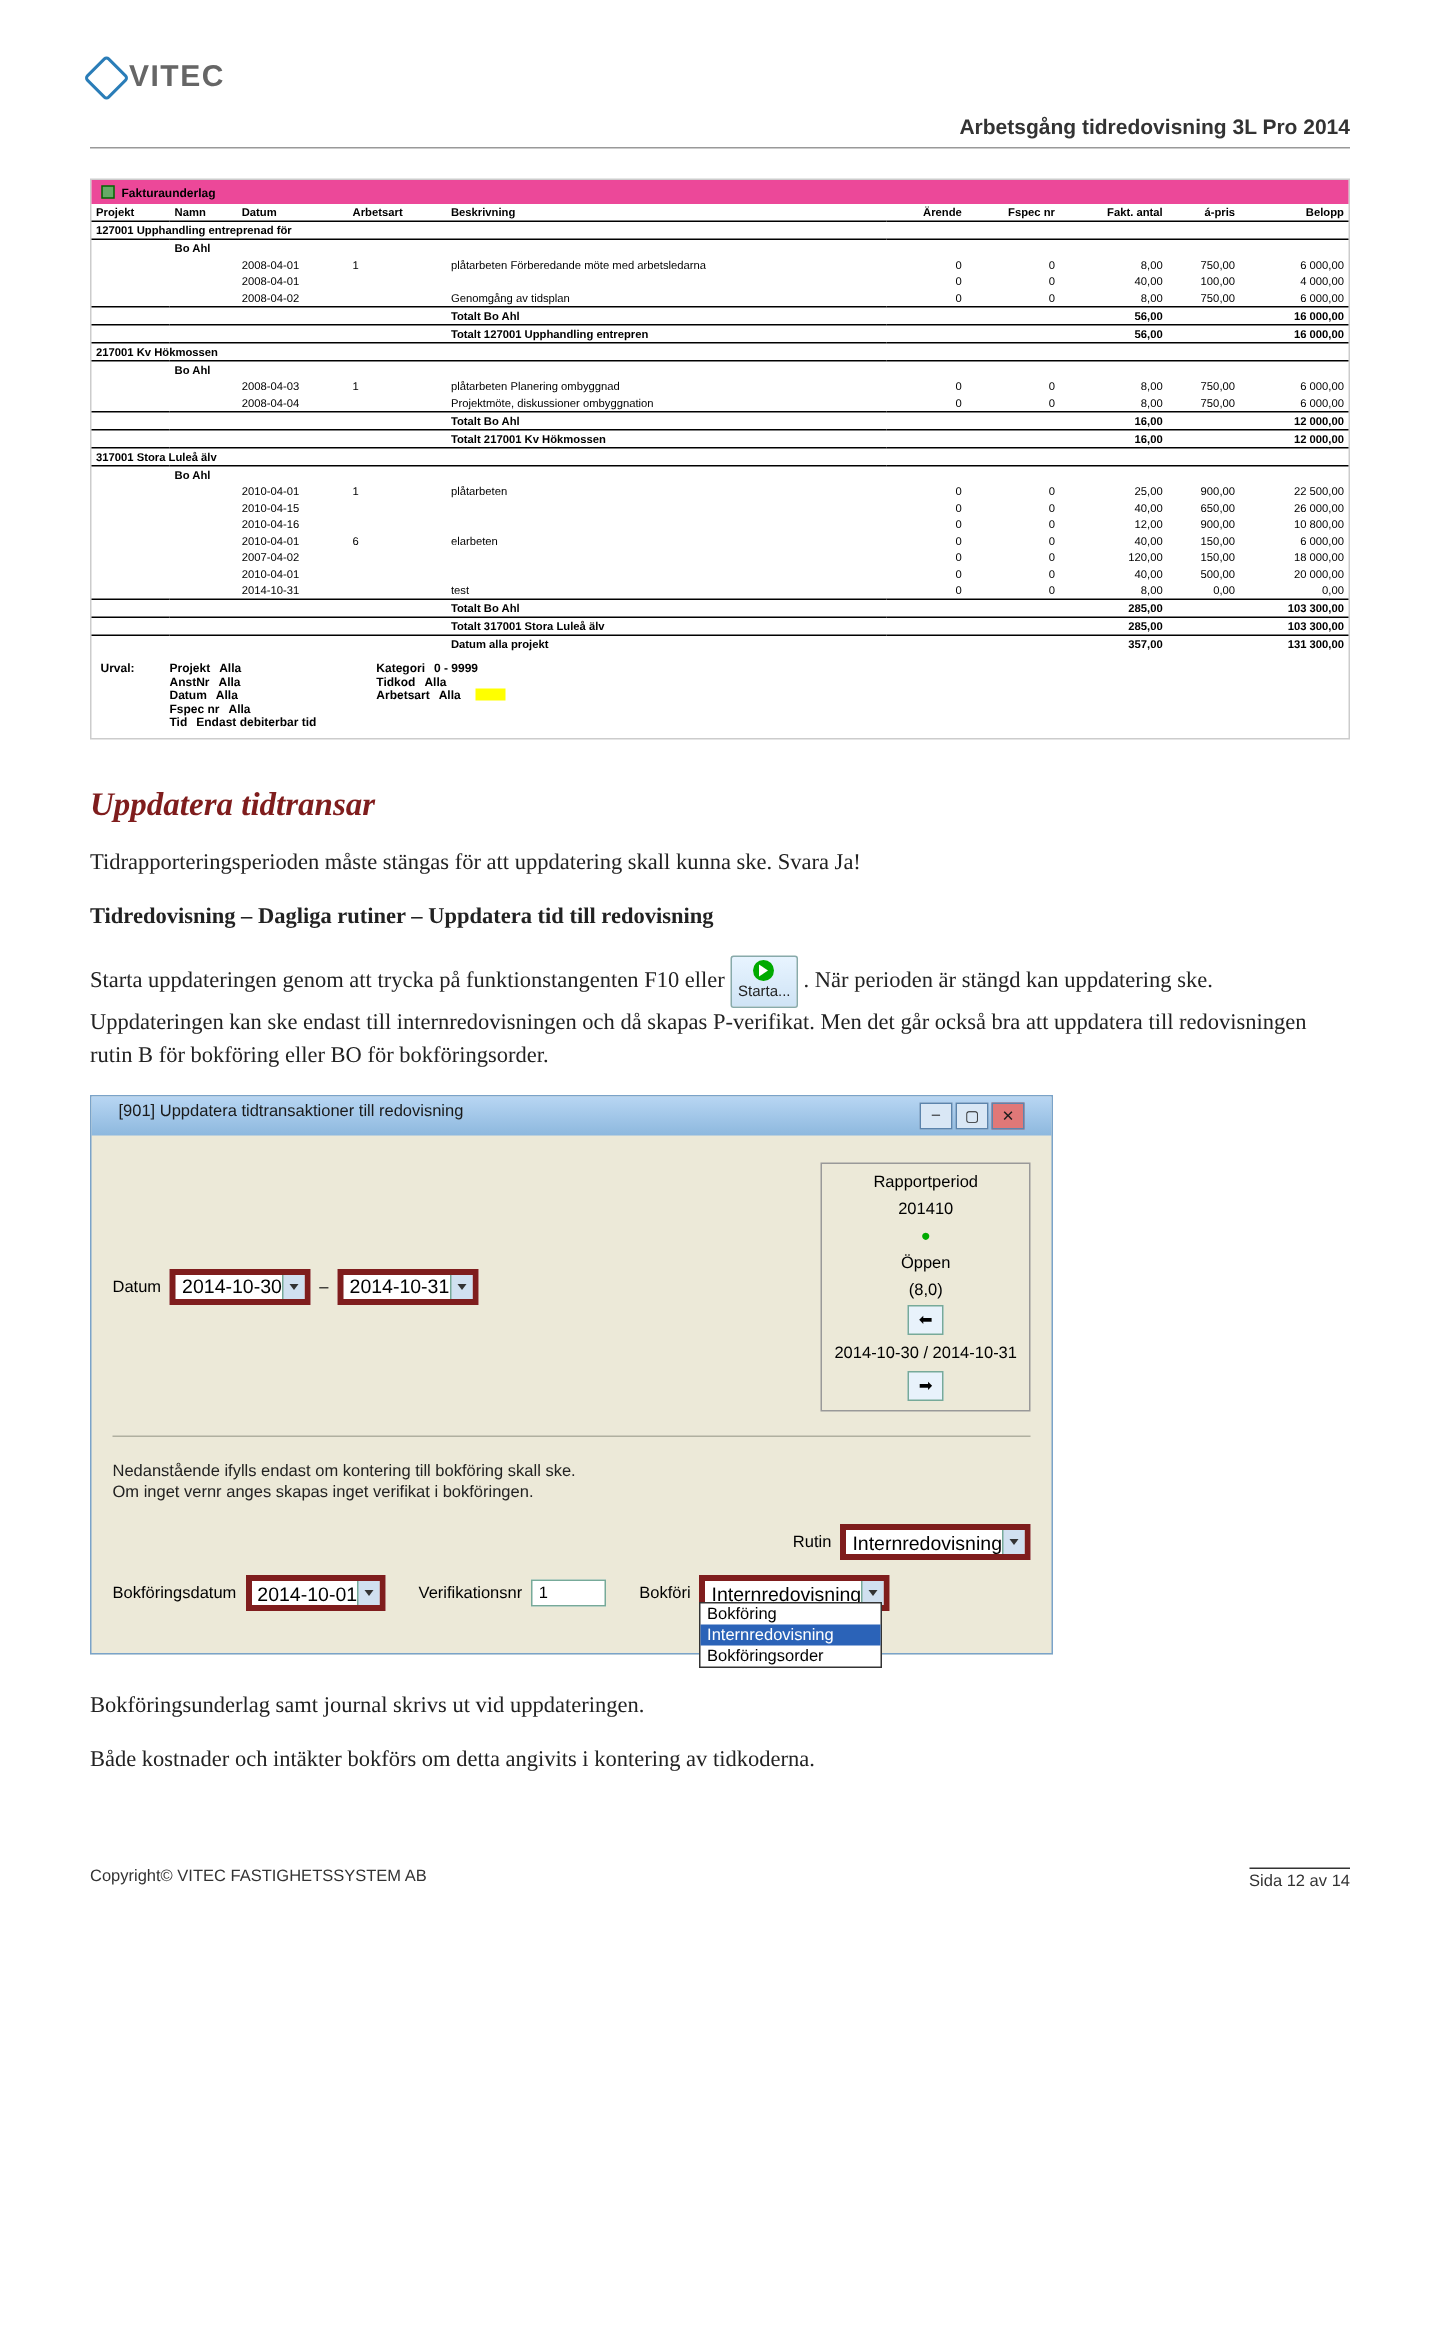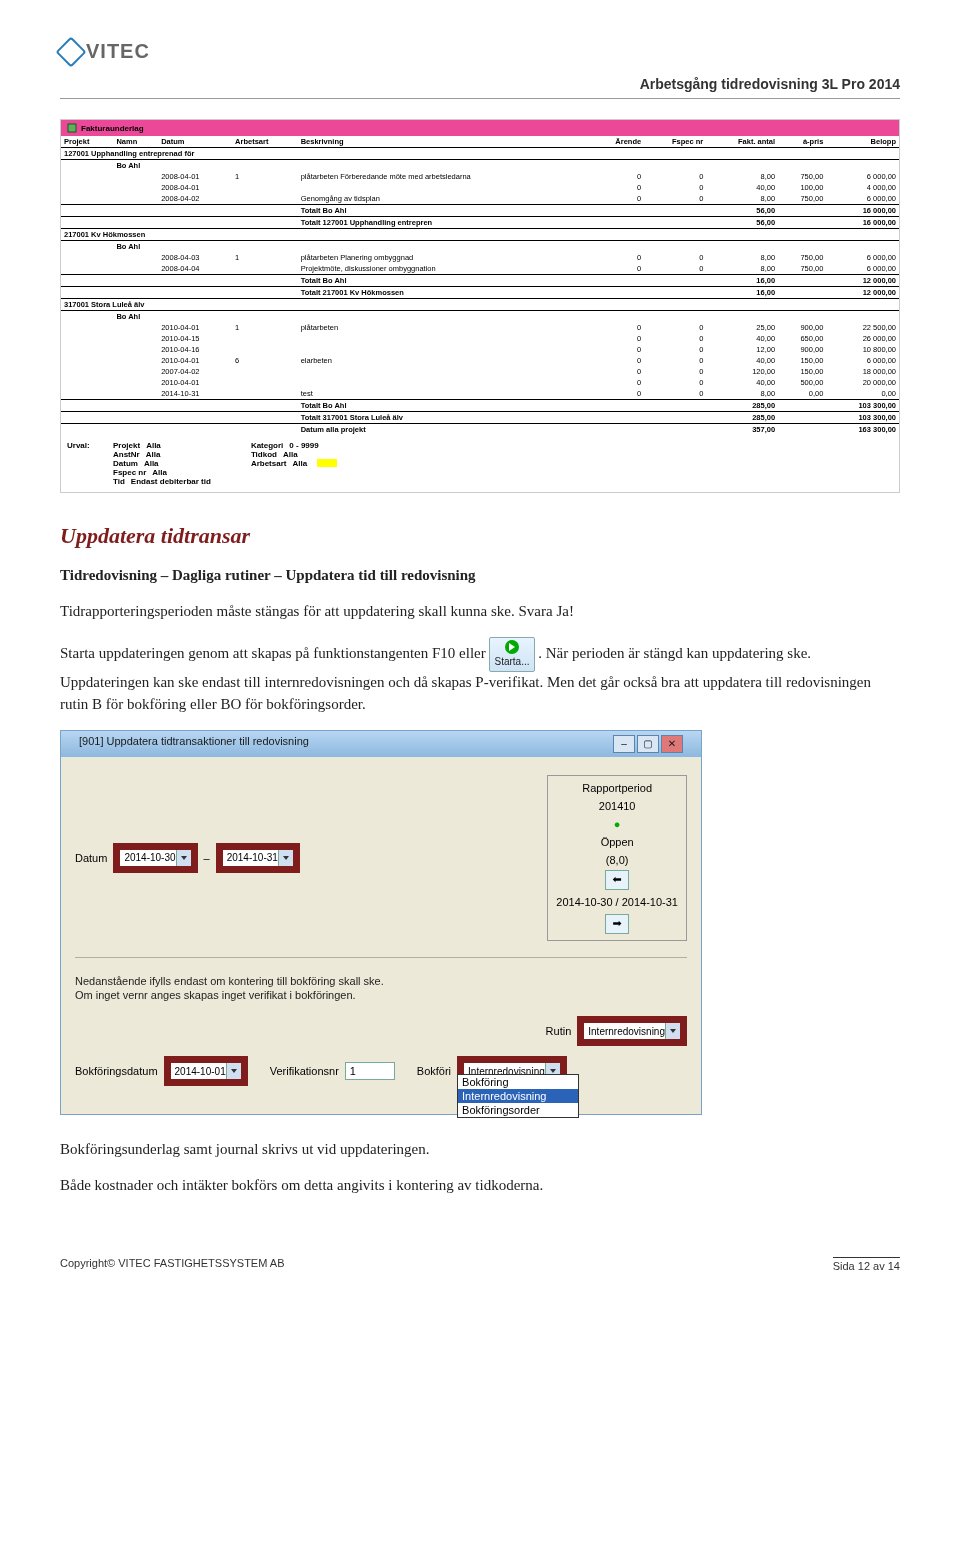--- a/index.html
+++ b/index.html
@@ -31,21 +31,21 @@
   .starta-btn .pl { display:block; width:14px; height:14px; margin:0 auto 1px auto; background:#0a0; border-radius:50%; position:relative;}
   .starta-btn .pl::after { content:''; position:absolute; left:4px; top:3px; border-left:6px solid #fff; border-top:4px solid transparent; border-bottom:4px solid transparent;}
   .win { border:1px solid #7aa3c9; background:#ece9d8; margin:10px 0 24px 0; font-family:Tahoma,sans-serif; font-size:11px; width:640px;}
   .win .titlebar { background:linear-gradient(#b8d6f3,#8db8de); padding:4px 18px; display:flex; justify-content:space-between; color:#1a1a1a;gap:10px;}
   .win .titlebar .wbtns { display:flex; gap:2px;}
   .win .wbtn { width:20px; height:16px; background:#d9e7f5; border:1px solid #5c84ac; display:flex; align-items:center; justify-content:center; font-size:10px;}
   .win .wbtn.close { background:#e07878;}
   .win .body { padding:18px 14px;}
   .win .formrow { display:flex; align-items:center; gap:6px; margin-bottom:10px;}
   .win input[type=text] { background:#fff; border:1px solid #7a9; padding:2px 4px; font-size:11px;}
-  .win .combo { display:inline-flex; align-items:center; border:7px solid #7f1d1d; background:#fff; padding:0 0 0 4px; font-size:10px;}
+  .win .combo { display:inline-flex; align-items:center; border:4px solid #7f1d1d; background:#fff; padding:0 0 0 4px; font-size:13px;}
   .win .combo .ar { width:14px; height:16px; background:#d0e0f0; border-left:1px solid #7a9; display:flex; align-items:center; justify-content:center;}
   .win .combo .ar::after { content:''; border-left:3px solid transparent; border-right:3px solid transparent; border-top:4px solid #333;}
   .win .navbox { border:1px solid #999; padding:6px 8px; margin-left:auto;}
   .win .navbox .r { display:flex; align-items:center; gap:6px;flex-direction:column;}
   .win .arrowbtn { width:22px; height:18px; border:1px solid #7a9; background:#e8f2fb; display:flex; align-items:center; justify-content:center;}
   .win hr { border:none; border-top:1px solid #b0b0a0; margin:16px 0;}
   .win .note { font-size:11px; color:#222; line-height:1.3;}
   .win .drop { position:relative; display:inline-block;}
   .win .droplist { position:absolute; left:0; top:18px; border:1px solid #333; background:#fff; font-size:11px; z-index:5; min-width:120px;}
   .win .droplist div { padding:1px 4px;}
@@ -329,21 +329,21 @@
           <tr class="tot">
             <td></td>
             <td></td>
             <td></td>
             <td></td>
             <td>Datum alla projekt</td>
             <td></td>
             <td></td>
             <td class="num">357,00</td>
             <td></td>
-            <td class="num">163 300,00</td>
+            <td class="num">131 300,00</td>
           </tr>
         </tbody>
     </table>
     <div class="rfoot">
       <div class="col" id="rfoot-left">
           <div class="row">
             <span class="lbl">Urval:</span>
             <b>Projekt</b> 
             <b>Alla</b>
           </div>
@@ -380,24 +380,24 @@
           <div class="row">
             <b>Arbetsart</b> 
             <b>Alla</b>
             <span class="yellow"></span>
           </div>
         </div>
     </div>
   </div>
 
   <h2 class="sec">Uppdatera tidtransar</h2>
+  <p class="body">Tidrapporteringsperioden måste stängas för att uppdatering skall kunna ske. Svara Ja!</p>
   <p class="body"><b>Tidredovisning – Dagliga rutiner – Uppdatera tid till redovisning</b></p>
-  <p class="body">Tidrapporteringsperioden måste stängas för att uppdatering skall kunna ske. Svara Ja!</p>
   <p class="body">
-    <span>Starta uppdateringen genom att skapas på funktionstangenten F10 eller </span>
+    <span>Starta uppdateringen genom att trycka på funktionstangenten F10 eller </span>
     <span class="starta-btn"><span class="pl"></span><span>Starta...</span></span>
     <span>. När perioden är stängd kan uppdatering ske. Uppdateringen kan ske endast till internredovisningen och då skapas P-verifikat. Men det går också bra att uppdatera till redovisningen rutin B för bokföring eller BO för bokföringsorder.</span>
   </p>
 
   <div class="win">
     <div class="titlebar">
       <span>[901]  Uppdatera tidtransaktioner till redovisning</span>
       <div class="wbtns">
         <div class="wbtn">–</div>
         <div class="wbtn">▢</div>

